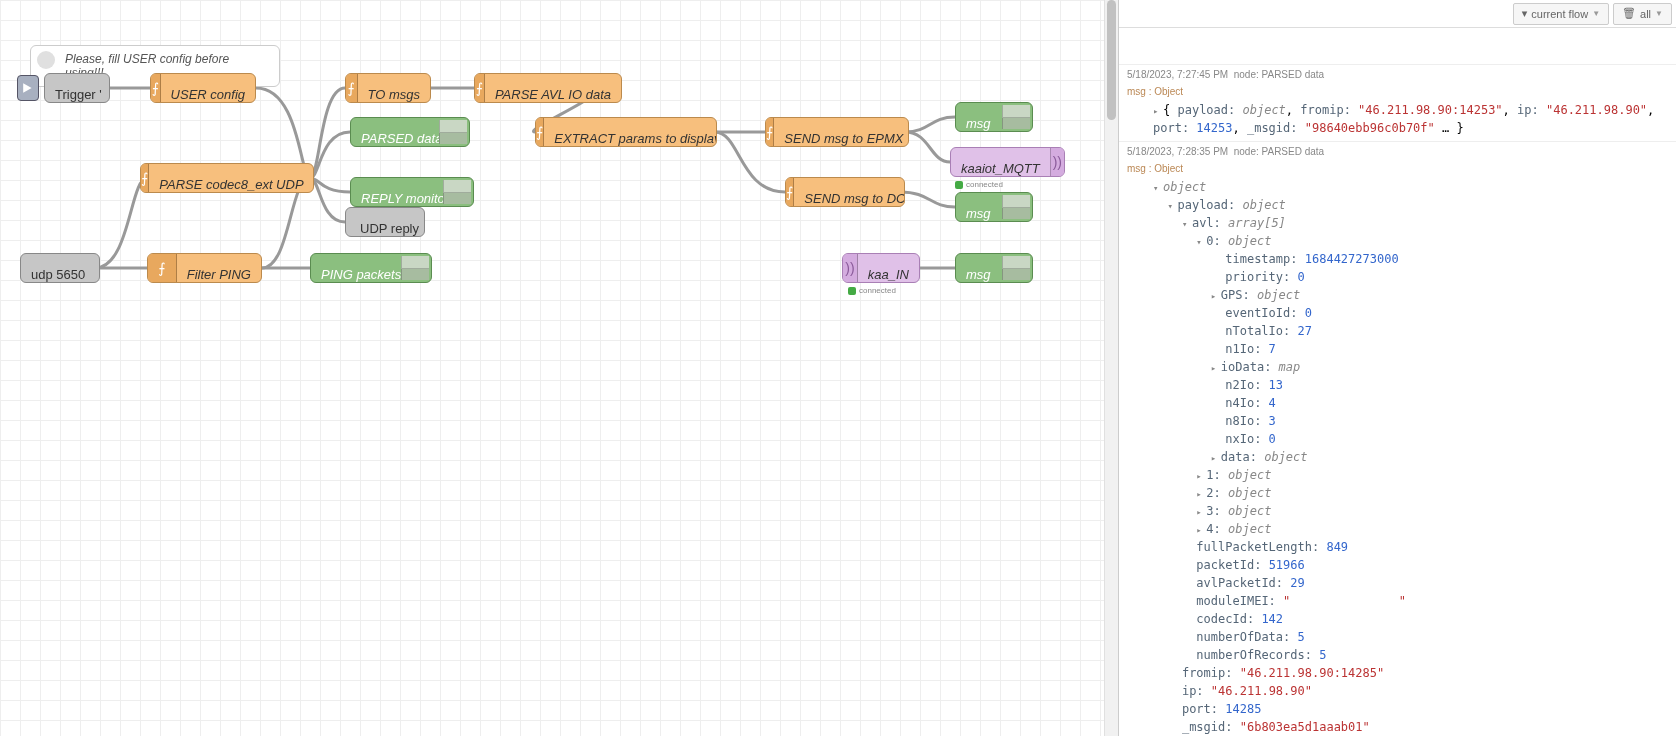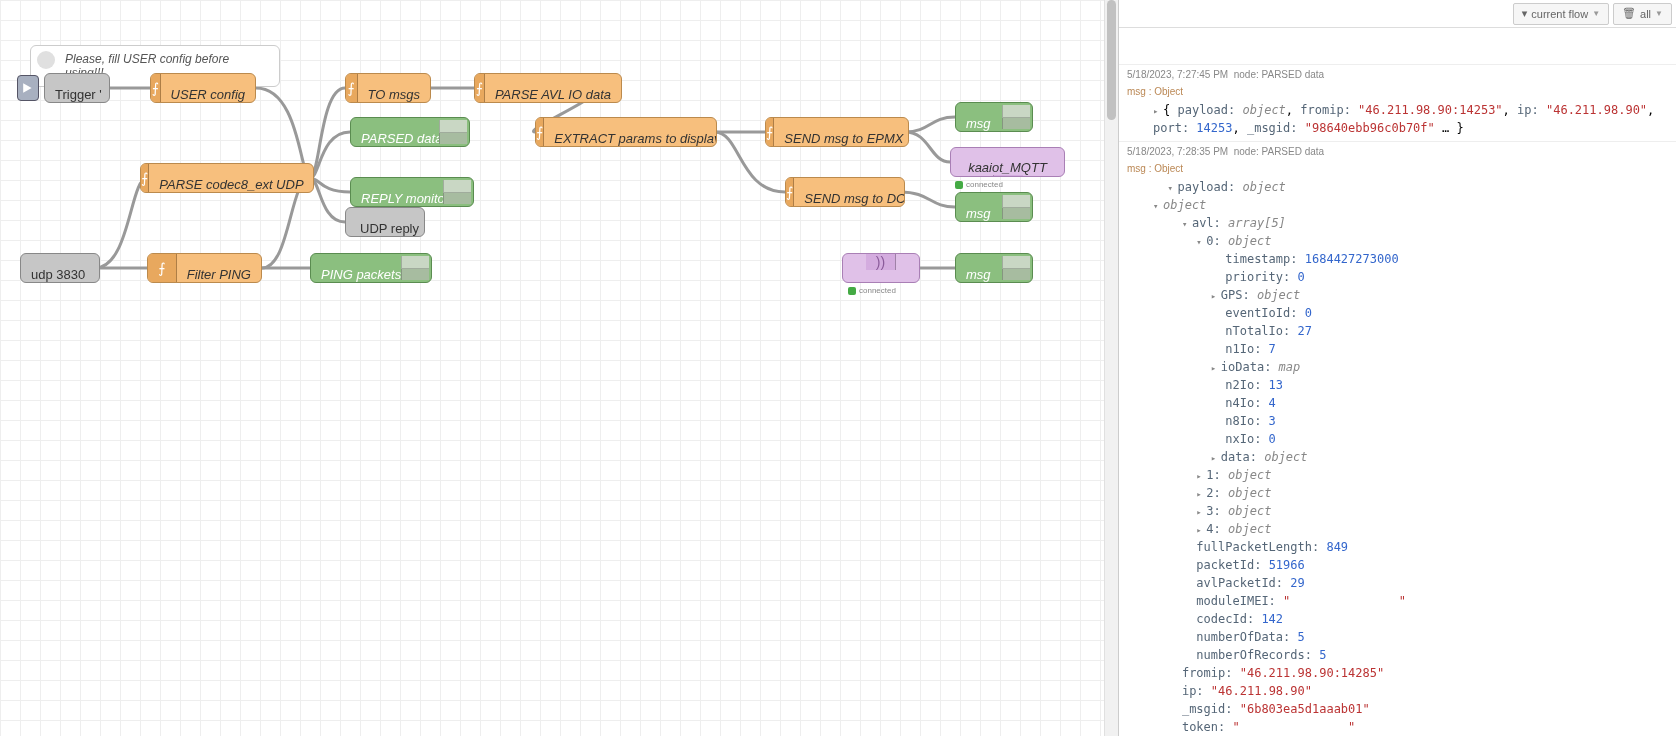--- a/index.html
+++ b/index.html
@@ -13,21 +13,21 @@
 .svg-wires path { fill: none; stroke: #999; stroke-width: 3; }
 
 .node { position: absolute; height: 30px; border: 1px solid #555; border-radius: 6px; display: flex; align-items: center; color: #333; font-size: 13px; overflow: hidden; }
 .node .icon { width: 30px; height: 100%; display: flex; align-items: center; justify-content: center; font-size: 14px; border-right: 1px solid rgba(0,0,0,.25); }
 .node .label { padding: 0 10px; white-space: nowrap; font-style: italic; font-family: Helvetica, Arial, sans-serif; margin-top: 12px; }
 
 .n-orange { background: #f7bf7d; border-color: #bb8a4d; }
 .n-orange .icon { background: #e8a85e; color: #fff; }
 .n-green { background: #8bbf7f; border-color: #5a8c50; color: #fff; }
 .n-grey { background: #c6c6c6; border-color: #888; }
-.n-purple { background: #e0c1e8; border-color: #a97fb5; flex-direction: column; }
+.n-purple { background: #e0c1e8; border-color: #a97fb5; }
 .n-purple .icon { background: #d4acdf; color: #8a5a9a; }
 
 .comment { position: absolute; border: 1px solid #ccc; border-radius: 6px; background: #fff; padding: 6px 10px 6px 34px; font-style: italic; color: #555; }
 .comment:before { content:''; position:absolute; left:6px; top:5px; width:18px; height:18px; border-radius:50%; background:#e0e0e0; }
 
 .inject { position:absolute; width:22px; height:26px; border:1px solid #556; border-radius:4px; background:#a8b0c0; display:flex; align-items:center; justify-content:center; color:#fff; }
 
 .debug-btns { position:absolute; right:2px; top:2px; bottom:2px; width:28px; display:flex; flex-direction:column; }
 .debug-btns span { flex:1; border-left:1px solid rgba(0,0,0,.2); border-bottom:1px solid rgba(0,0,0,.2); background:#c9d7c4; margin:0; }
 .debug-btns span:last-child{border-bottom:none; background:#a7bca0;}
@@ -115,21 +115,21 @@
     </div>
 <div class="node n-orange" style="left:140px; top:163px; width:174px;">
       <span class="icon">⨍</span>
       <span class="label">PARSE codec8_ext UDP</span>
     </div>
 <div class="node n-grey" style="left:345px; top:207px; width:80px;">
       <span class="label" style="font-style:normal; padding-left:14px;">UDP reply</span>
     </div>
 
 <div class="node n-grey" style="left:20px; top:253px; width:80px;">
-      <span class="label" style="font-style:normal">udp 3830</span>
+      <span class="label" style="font-style:normal">udp 5650</span>
     </div>
 <div class="node n-orange" style="left:147px; top:253px; width:115px;">
       <span class="icon">⨍</span>
       <span class="label">Filter PING</span>
     </div>
 <div class="node n-green" style="left:310px; top:253px; width:122px; padding-right:30px;">
       <span class="label">PING packets</span>
       <div class="debug-btns">
         <span></span>
         <span></span>
@@ -211,22 +211,22 @@
     <div class="msg-header"><span>5/18/2023, 7:27:45 PM</span>&nbsp;&nbsp;<span>node: PARSED data</span></div>
     <div class="msg-sub">msg : Object</div>
     <div class="msg-tree">
       <div class="tree-row"><span class="caret-i">▸</span>{ <span class="k">payload: </span><span class="t">object</span>, <span class="k">fromip: </span><span class="s">"46.211.98.90:14253"</span>, <span class="k">ip: </span><span class="s">"46.211.98.90"</span>,</div>
       <div class="tree-row"><span class="k">port: </span><span class="n">14253</span>, <span class="k">_msgid: </span><span class="s">"98640ebb96c0b70f"</span> … }</div>
     </div>
 
     <div class="msg-header"><span>5/18/2023, 7:28:35 PM</span>&nbsp;&nbsp;<span>node: PARSED data</span></div>
     <div class="msg-sub">msg : Object</div>
     <div class="msg-tree">
+<div class="tree-row"><span class="caret-i">▾</span><span class="t">object</span></div>
 <div class="tree-row">  <span class="caret-i">▾</span><span class="k">payload: </span><span class="t">object</span></div>
-<div class="tree-row"><span class="caret-i">▾</span><span class="t">object</span></div>
 <div class="tree-row">    <span class="caret-i">▾</span><span class="k">avl: </span><span class="t">array[5]</span></div>
 <div class="tree-row">      <span class="caret-i">▾</span><span class="k">0: </span><span class="t">object</span></div>
 <div class="tree-row">          <span class="k">timestamp:</span> <span class="n">1684427273000</span></div>
 <div class="tree-row">          <span class="k">priority:</span> <span class="n">0</span></div>
 <div class="tree-row">        <span class="caret-i">▸</span><span class="k">GPS: </span><span class="t">object</span></div>
 <div class="tree-row">          <span class="k">eventIoId:</span> <span class="n">0</span></div>
 <div class="tree-row">          <span class="k">nTotalIo:</span> <span class="n">27</span></div>
 <div class="tree-row">          <span class="k">n1Io:</span> <span class="n">7</span></div>
 <div class="tree-row">        <span class="caret-i">▸</span><span class="k">ioData: </span><span class="t">map</span></div>
 <div class="tree-row">          <span class="k">n2Io:</span> <span class="n">13</span></div>
@@ -240,17 +240,18 @@
 <div class="tree-row">      <span class="caret-i">▸</span><span class="k">4: </span><span class="t">object</span></div>
 <div class="tree-row">      <span class="k">fullPacketLength:</span> <span class="n">849</span></div>
 <div class="tree-row">      <span class="k">packetId:</span> <span class="n">51966</span></div>
 <div class="tree-row">      <span class="k">avlPacketId:</span> <span class="n">29</span></div>
 <div class="tree-row">      <span class="k">moduleIMEI:</span> <span class="s">"               "</span></div>
 <div class="tree-row">      <span class="k">codecId:</span> <span class="n">142</span></div>
 <div class="tree-row">      <span class="k">numberOfData:</span> <span class="n">5</span></div>
 <div class="tree-row">      <span class="k">numberOfRecords:</span> <span class="n">5</span></div>
 <div class="tree-row">    <span class="k">fromip:</span> <span class="s">"46.211.98.90:14285"</span></div>
 <div class="tree-row">    <span class="k">ip:</span> <span class="s">"46.211.98.90"</span></div>
+<div class="tree-row">    <span class="k">port:</span> <span class="n">14285</span></div>
 <div class="tree-row">    <span class="k">_msgid:</span> <span class="s">"6b803ea5d1aaab01"</span></div>
 <div class="tree-row">    <span class="k">token:</span> <span class="s">"               "</span></div>
     </div>
   </div>
 </div>
 
 </body></html>

